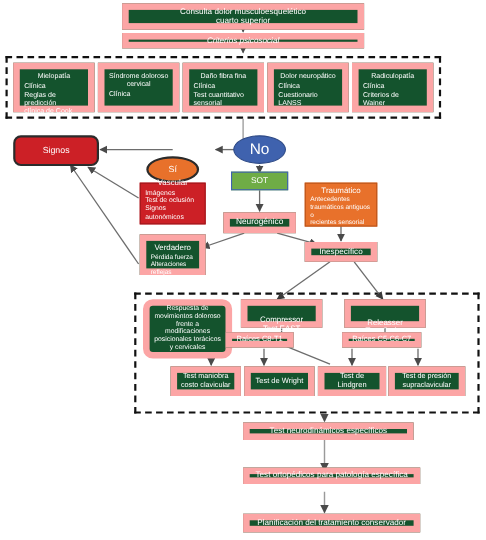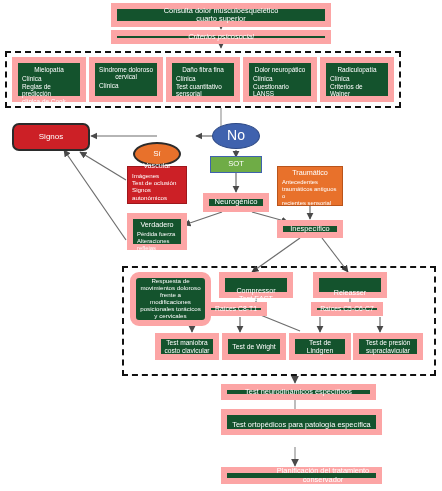--- a/index.html
+++ b/index.html
@@ -274,21 +274,21 @@
 
   <div class="node fill-blue" style="left:353px;top:333px;width:70px;height:27px;font-size:6.6px;">
     <span class="ttl" style="white-space:pre-line;">Test de presión
 supraclavicular</span>
   </div>
 
   <div class="node fill-blue" style="left:221px;top:384px;width:155px;height:16px;font-size:7.4px;">
     <span class="ttl">Test neurodinámicos específicos</span>
   </div>
 
-  <div class="node fill-blue" style="left:221px;top:409px;width:161px;height:26px;font-size:7.4px;justify-content:flex-end;">
+  <div class="node fill-blue" style="left:221px;top:425px;width:161px;height:15px;font-size:7.4px;">
     <span class="ttl">Test ortopédicos para patología específica</span>
   </div>
 
-  <div class="node fill-blue" style="left:221px;top:467px;width:161px;height:17px;font-size:7.4px;padding-left:43px;">
+  <div class="node fill-blue" style="left:221px;top:467px;width:161px;height:17px;font-size:7.4px;">
     <span class="ttl">Planificación del tratamiento conservador</span>
   </div>
 
 </div>
 
 </body></html>

